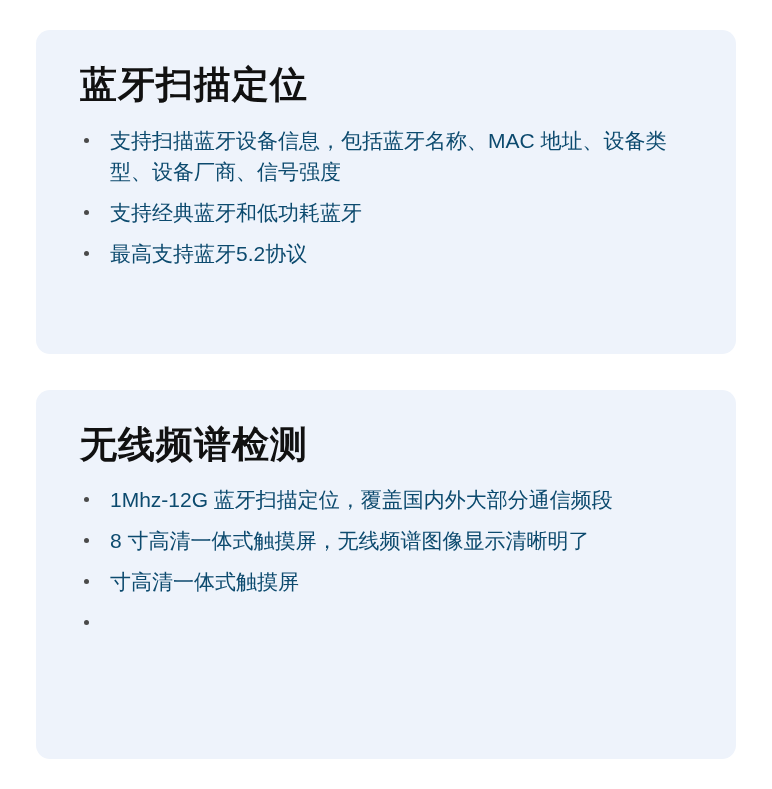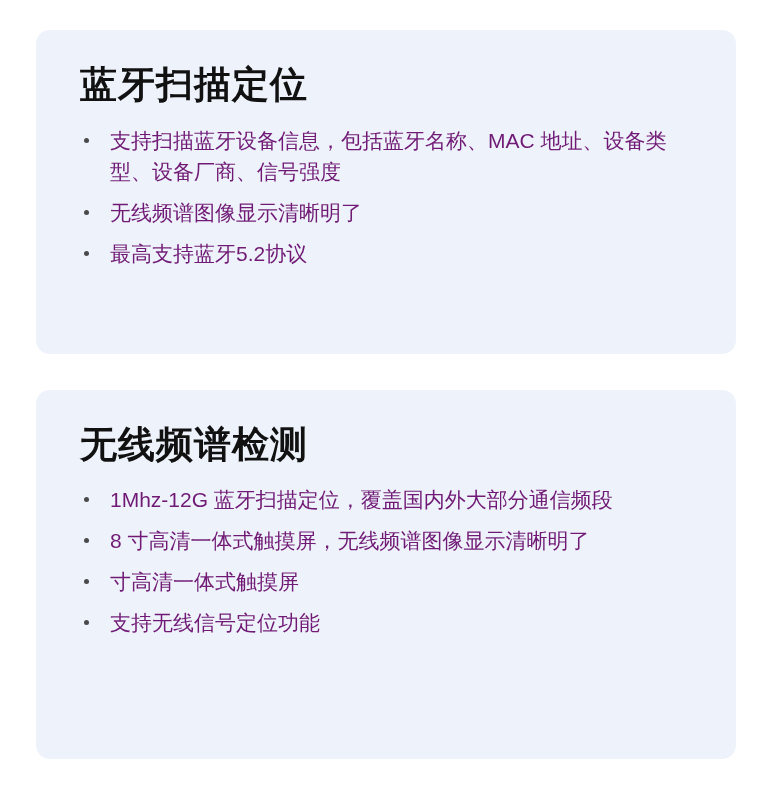--- a/index.html
+++ b/index.html
@@ -49,21 +49,21 @@
   ul.bullets {
     list-style: none;
     margin: 0;
     padding: 0 0 0 10px;
   }
   ul.bullets li {
     position: relative;
     padding-left: 34px;
     font-size: 21px;
     line-height: 1.52;
-    color: #701a75;
+    color: #0c4a6e;
     margin-bottom: 9px;
   }
   ul.bullets li .dot {
     position: absolute;
     left: 8px;
     top: 0.62em;
     width: 5px;
     height: 5px;
     background: #4a4a4a;
     border-radius: 50%;
@@ -79,21 +79,21 @@
 
   <div class="card card-bluetooth">
     <div class="card-title">蓝牙扫描定位</div>
     <ul class="bullets">
       <li>
         <span class="dot"></span>
         <span class="bullet-text">支持扫描蓝牙设备信息，包括蓝牙名称、MAC 地址、设备类型、设备厂商、信号强度</span>
       </li>
       <li>
         <span class="dot"></span>
-        <span class="bullet-text">无线频谱图像显示清晰明了</span>
+        <span class="bullet-text">支持经典蓝牙和低功耗蓝牙</span>
       </li>
       <li>
         <span class="dot"></span>
         <span class="bullet-text">最高支持蓝牙5.2协议</span>
       </li>
     </ul>
   </div>
 
   <div class="card card-spectrum">
     <div class="card-title">无线频谱检测</div>
@@ -105,18 +105,17 @@
       <li>
         <span class="dot"></span>
         <span class="bullet-text">8 寸高清一体式触摸屏，无线频谱图像显示清晰明了</span>
       </li>
       <li>
         <span class="dot"></span>
         <span class="bullet-text">寸高清一体式触摸屏</span>
       </li>
       <li>
         <span class="dot"></span>
-        <span class="bullet-text">支持无线信号定位功能</span>
       </li>
     </ul>
   </div>
 
 </div>
 
 </body></html>

